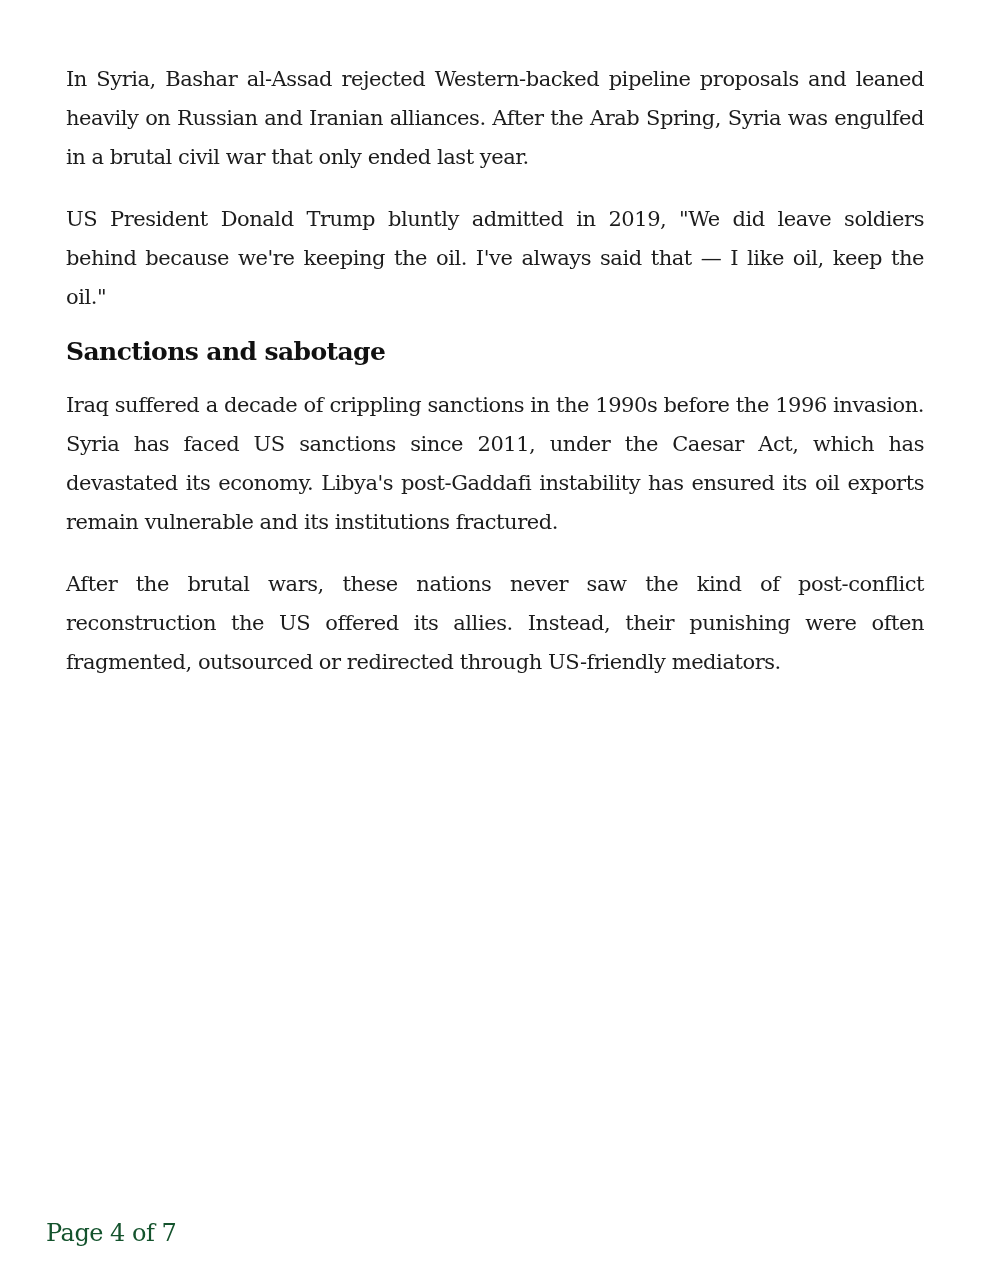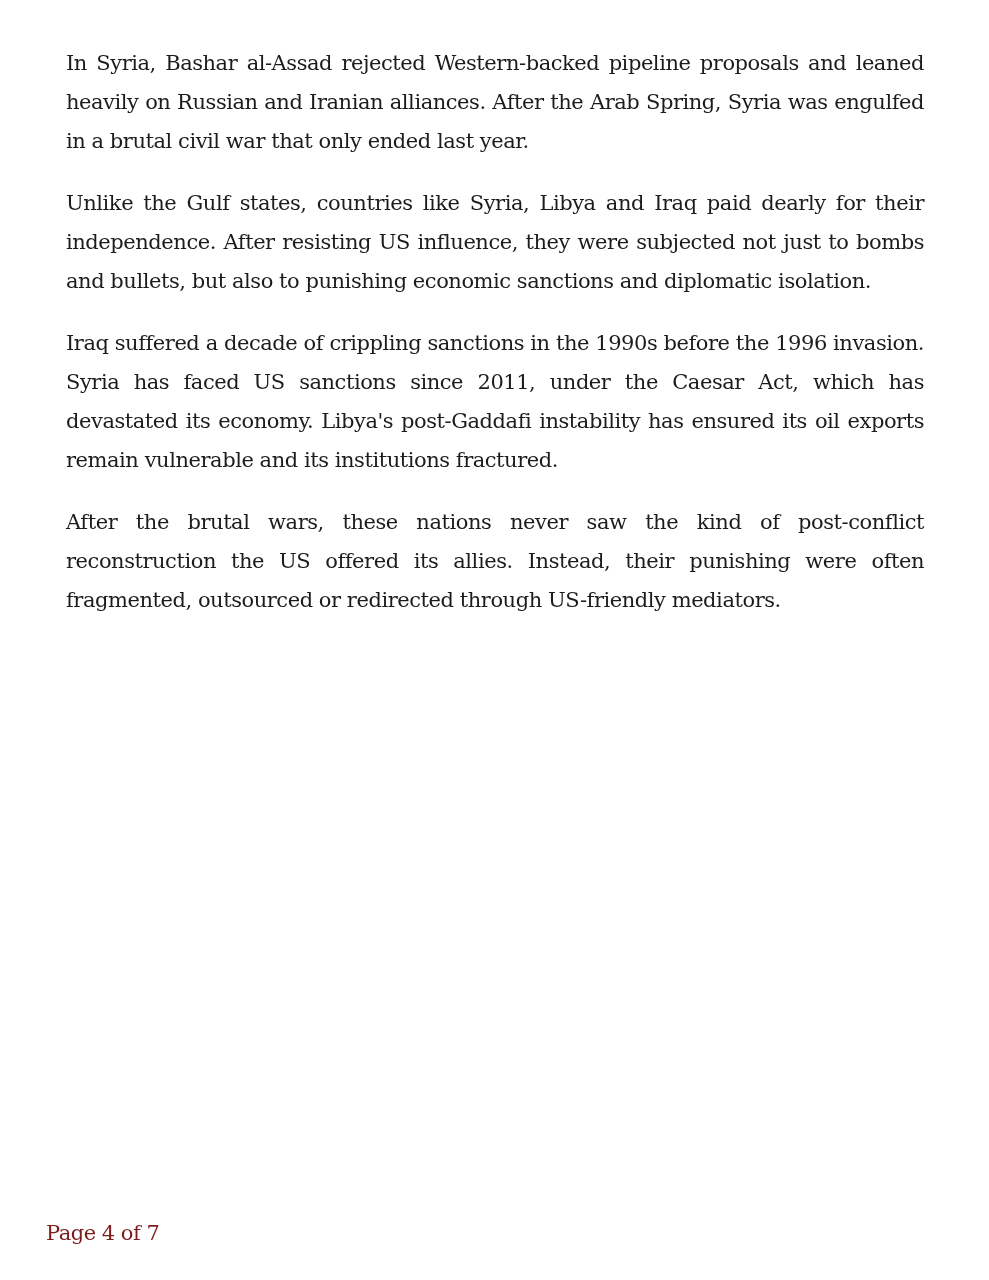--- a/index.html
+++ b/index.html
@@ -17,49 +17,50 @@
     }
     .page {
       position: absolute;
       left: 66px;
       top: 44px;
       width: 858px;
     }
     .para {
       font-size: 21px;
       line-height: 39px;
-      margin: 0 0 23px 0;
+      margin: 16px 0 23px 0;
       text-align: justify;
       letter-spacing: -0.45px;
       word-spacing: 0px;
     }
     .heading {
       font-family: "DejaVu Serif", "Liberation Serif", serif;
       font-weight: bold;
       font-size: 25px;
       line-height: 36px;
       margin: -6px 0 8px 0;
       letter-spacing: -0.6px;
       color: #111111;
     }
     .footer {
       position: absolute;
       left: 46px;
       top: 1216px;
-      font-size: 21px;
+      font-size: 24px;
       line-height: 34px;
-      color: #7f1d1d;
+      color: #14532d;
       letter-spacing: -0.5px;
     }
   </style>
 </head>
 <body>
 
 <div class="page">
   <p class="para">In Syria, Bashar al-Assad rejected Western-backed pipeline proposals and leaned heavily on Russian and Iranian alliances. After the Arab Spring, Syria was engulfed in a brutal civil war that only ended last year.</p>
+  <p class="para">US President Donald Trump bluntly admitted in 2019, "We did leave soldiers behind because we're keeping the oil. I've always said that — I like oil, keep the oil."</p>
 
+  <h2 class="heading">Sanctions and sabotage</h2>
 
-  <p class="para">Unlike the Gulf states, countries like Syria, Libya and Iraq paid dearly for their independence. After resisting US influence, they were subjected not just to bombs and bullets, but also to punishing economic sanctions and diplomatic isolation.</p>
   <p class="para">Iraq suffered a decade of crippling sanctions in the 1990s before the 1996 invasion. Syria has faced US sanctions since 2011, under the Caesar Act, which has devastated its economy. Libya's post-Gaddafi instability has ensured its oil exports remain vulnerable and its institutions fractured.</p>
   <p class="para">After the brutal wars, these nations never saw the kind of post-conflict reconstruction the US offered its allies. Instead, their punishing were often fragmented, outsourced or redirected through US-friendly mediators.</p>
 </div>
 
 <div class="footer">Page 4 of 7</div>
 
 </body></html>

